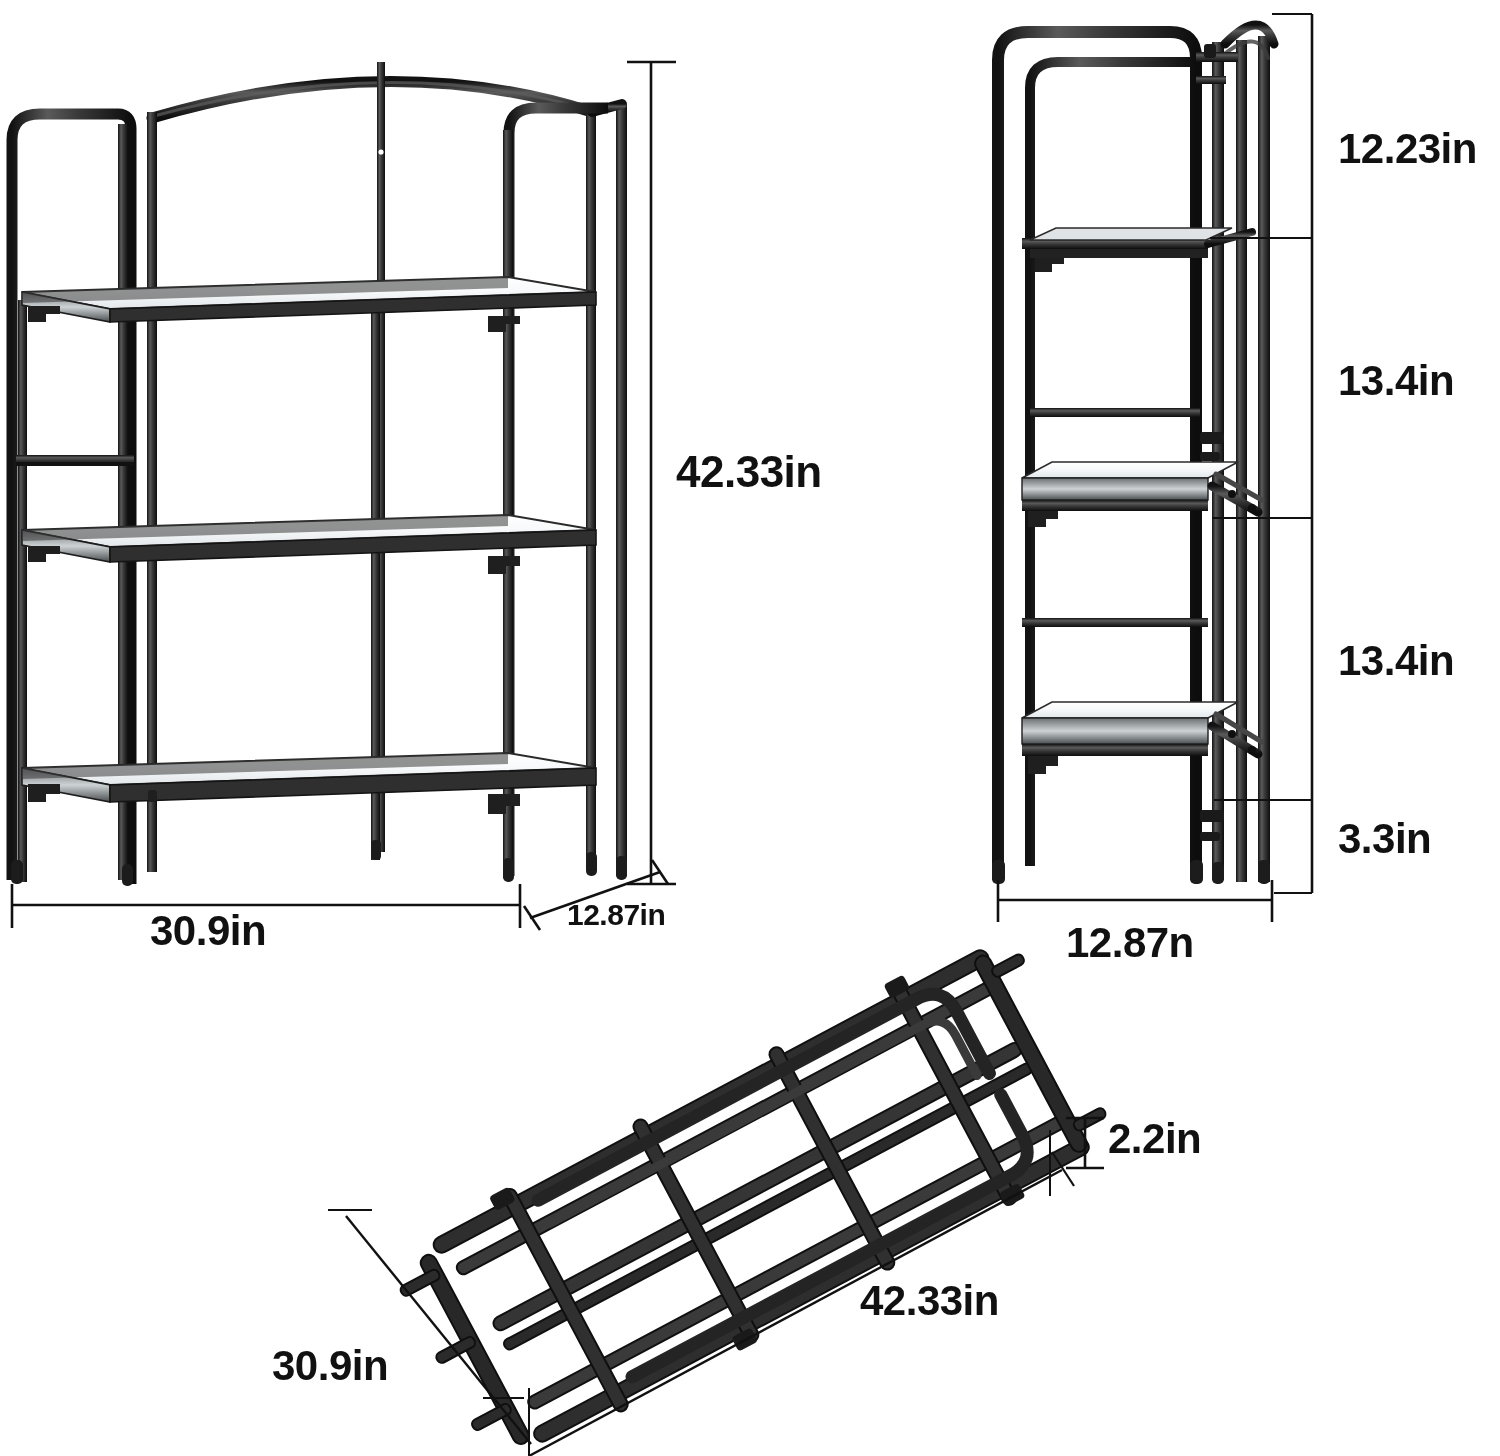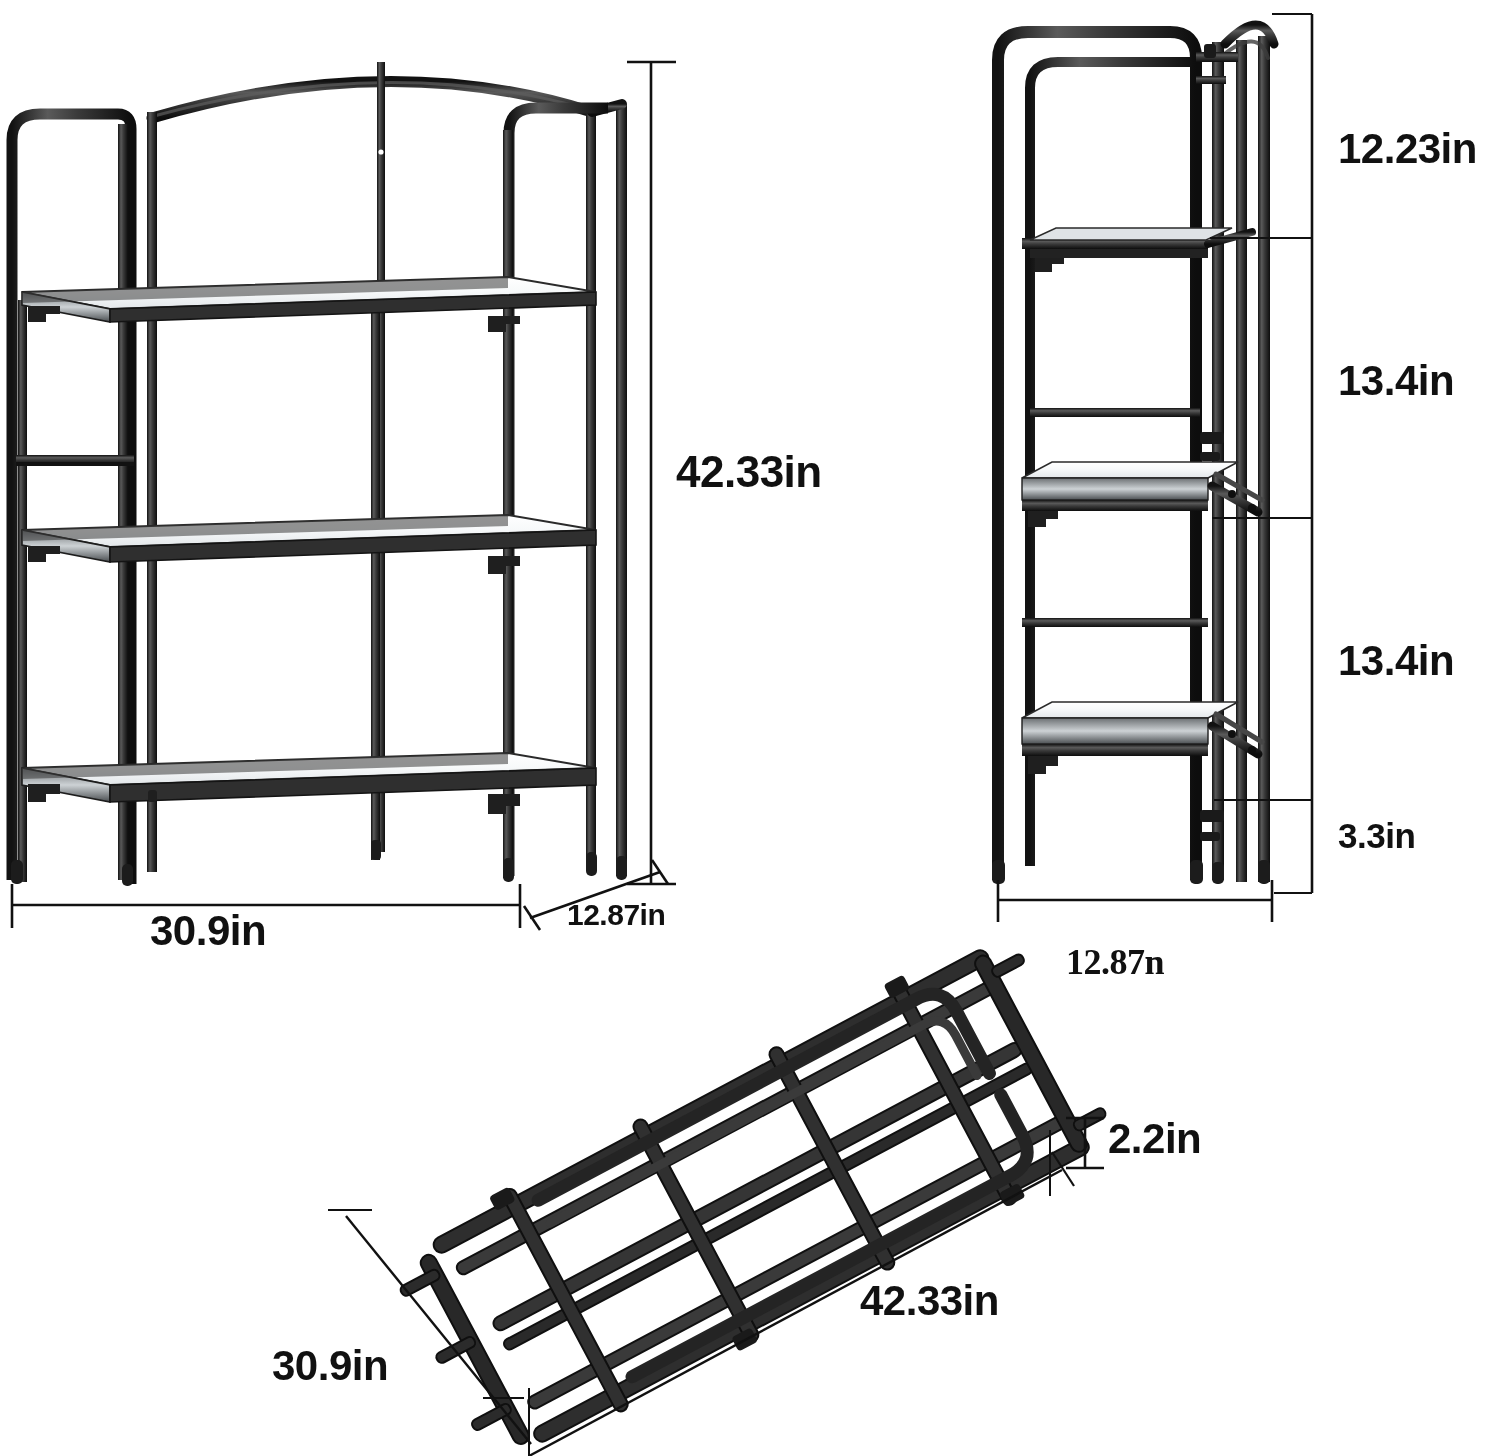--- a/index.html
+++ b/index.html
@@ -283,23 +283,23 @@
   <div class="dimtext" style="left:150px; top:910px; font-size:42px;">30.9in</div>
 
   <div class="dimtext" style="left:567px; top:900px; font-size:30px;">12.87in</div>
 
   <div class="dimtext" style="left:1338px; top:108px; font-size:42px;margin-top:20px;">12.23in</div>
 
   <div class="dimtext" style="left:1338px; top:360px; font-size:42px;">13.4in</div>
 
   <div class="dimtext" style="left:1338px; top:640px; font-size:42px;">13.4in</div>
 
-  <div class="dimtext" style="left:1338px; top:818px; font-size:35px;">3.3in</div>
-
-  <div class="dimtext" style="left:1066px; top:944px; font-size:36px;font-family:Liberation Serif, serif;">12.87n</div>
+  <div class="dimtext" style="left:1338px; top:818px; font-size:42px;">3.3in</div>
+
+  <div class="dimtext" style="left:1066px; top:922px; font-size:42px;">12.87n</div>
 
   <div class="dimtext" style="left:1108px; top:1118px; font-size:42px;">2.2in</div>
 
   <div class="dimtext" style="left:860px; top:1280px; font-size:42px;">42.33in</div>
 
   <div class="dimtext" style="left:272px; top:1345px; font-size:42px;">30.9in</div>
 
 </div>
 
 </body></html>

